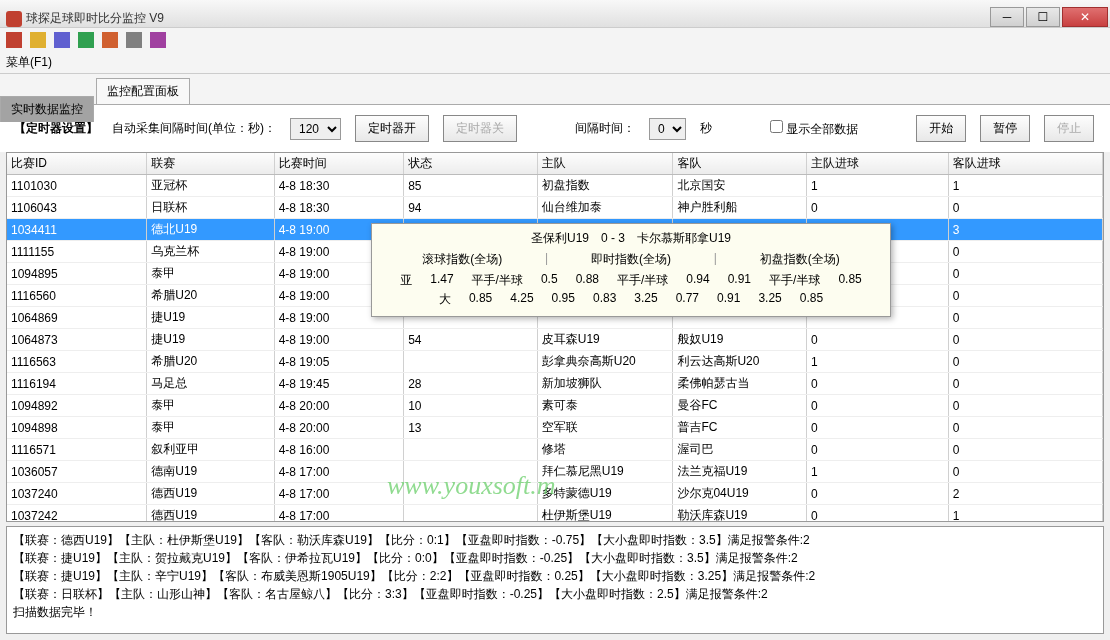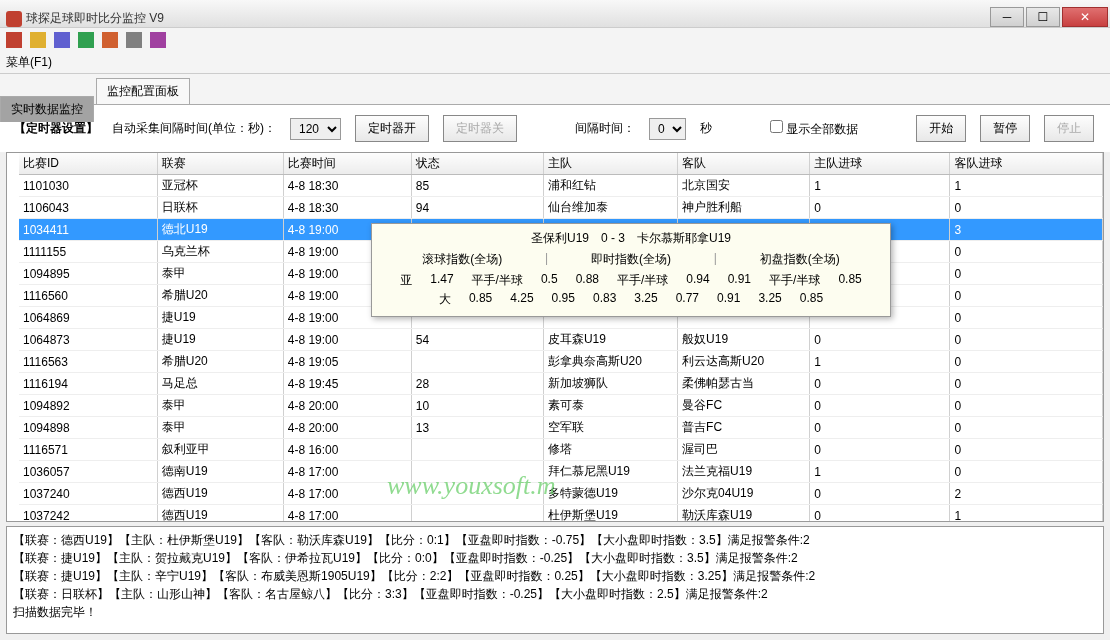--- a/index.html
+++ b/index.html
@@ -17,21 +17,21 @@
 .menubar { height: 22px; background: #f4f4f4; border-bottom: 1px solid #ccc; padding: 2px 6px; display: flex; align-items: center; }
 .tabbar { display: flex; border-bottom: 1px solid #aaa; background: #f4f4f4; padding-top: 4px; }
 .tab { padding: 4px 10px; border: 1px solid #aaa; border-bottom: none; background: #f8f8f8; margin-right: 2px; cursor: pointer; }
 .tab.active { background: #a3a3a3; position: relative; top: 18px; }
 .settings-bar { display: flex; align-items: center; padding: 10px 14px; gap: 14px; background: #fff; }
 .settings-label { font-weight: bold; }
 select, input[type=text] { border: 1px solid #999; padding: 2px 4px; font-size: 12px; height: 22px; }
 button.btn { padding: 2px 12px; height: 27px; background: linear-gradient(#fdfdfd,#e8e8e8); border: 1px solid #888; cursor: pointer; font-size: 12px; }
 button.btn:disabled { color: #aaa; }
 .spacer { flex: 0 0 30px; }
-.table-wrap { position: relative; margin: 0 6px; border: 1px solid #999; height: 370px; overflow-y: scroll; background: #fff; padding-left: 12px; }
+.table-wrap { position: relative; margin: 0 6px; border: 1px solid #999; height: 370px; overflow-y: scroll; background: #fff; }
 table { width: 100%; border-collapse: collapse; table-layout: fixed; }
 th, td { border-right: 1px solid #d0d0d0; border-bottom: 1px solid #eee; padding: 2px 4px; text-align: left; height: 20px; white-space: nowrap; overflow: hidden; }
 th { background: linear-gradient(#fdfdfd,#ececec); border-bottom: 1px solid #bbb; font-weight: normal; }
 tr.selected td { background: #3399ff; color: #fff; }
 .overlay-tip { position: absolute; left: 364px; top: 70px; width: 520px; background: #fdfdf0; border: 1px solid #999; box-shadow: 2px 2px 6px rgba(0,0,0,.3); padding: 6px 10px; z-index: 10; text-align: center; }
 .overlay-tip .title-row { margin-bottom: 4px; }
 .overlay-tip .hdr-row { display: flex; justify-content: space-around; margin-bottom: 4px; }
 .overlay-tip .hdr-row span { flex: 1; }
 .overlay-tip .hdr-row .sep { flex: 0 0 8px; color: #999; }
 .overlay-tip .data-row { display: flex; gap: 18px; justify-content: center; margin: 2px 0; }
@@ -101,21 +101,21 @@
           <th style="width: 138px;">主队进球</th>
           <th style="width: 150px;">客队进球</th>
         </tr>
       </thead>
     <tbody id="tbody">
         <tr>
           <td>1101030</td>
           <td>亚冠杯</td>
           <td>4-8 18:30</td>
           <td>85</td>
-          <td>浦和红钻</td>
+          <td>初盘指数</td>
           <td>北京国安</td>
           <td>1</td>
           <td>1</td>
         </tr>
         <tr>
           <td>1106043</td>
           <td>日联杯</td>
           <td>4-8 18:30</td>
           <td>94</td>
           <td>仙台维加泰</td>

